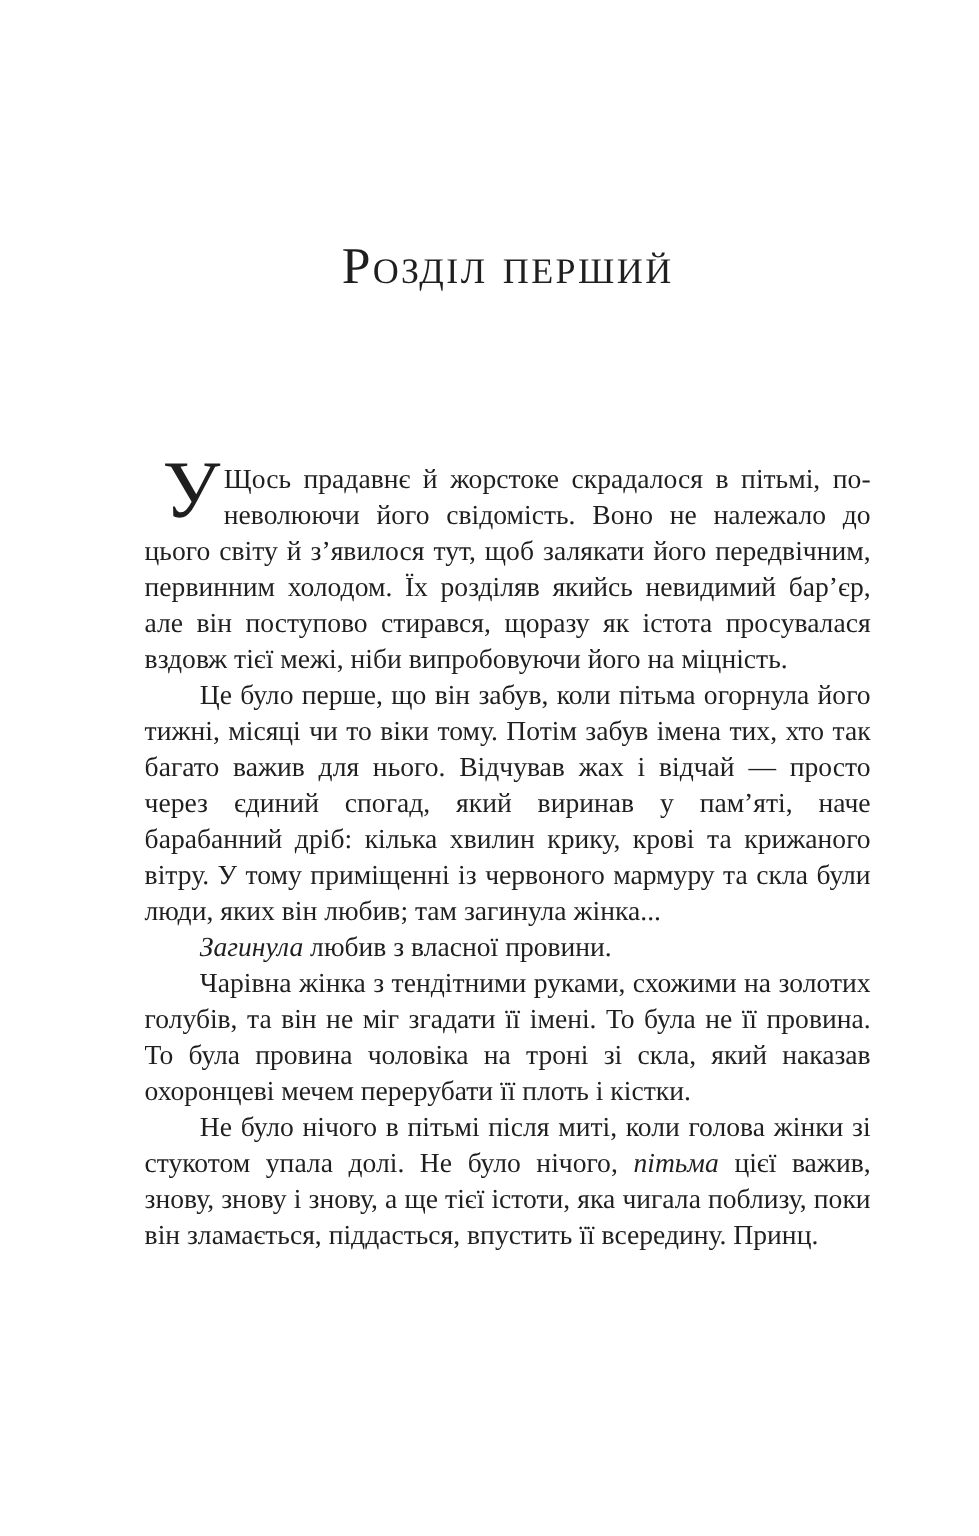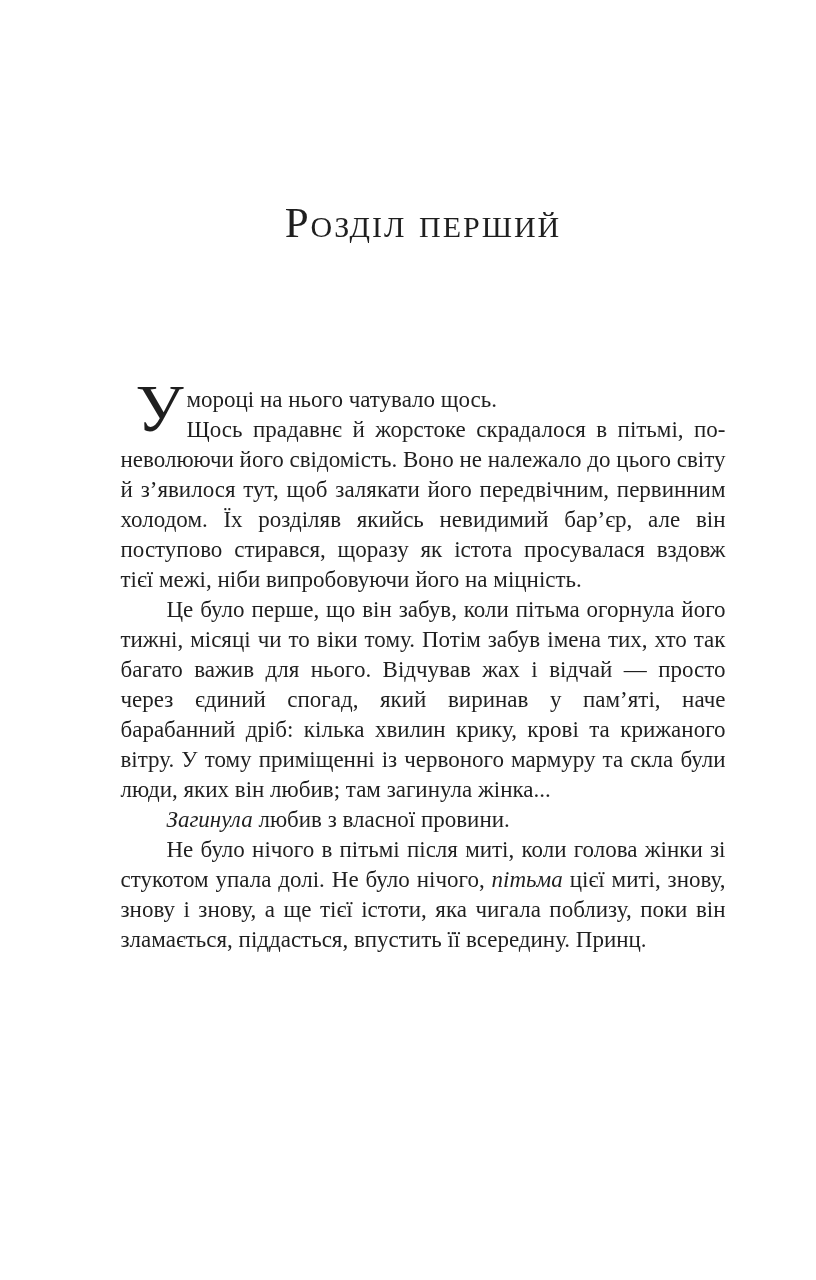--- a/index.html
+++ b/index.html
@@ -69,21 +69,21 @@
 <body>
 
 <div class="page">
 
   <h1 class="chapter-title">Розділ перший</h1>
 
   <div class="text-block">
     <span class="dropcap">У</span>
     <div class="dropcap-spacer"></div>
     <div id="paragraphs">
-        <p><span>мороці на нього чатувало щось.</span></p>
         <p><span>Щось прадавнє й жорстоке скрадалося в пітьмі, по­неволюючи його свідомість. Воно не належало до цього світу й з’явилося тут, щоб залякати його передвічним, первинним холодом. Їх розділяв якийсь невидимий бар’єр, але він поступово стирався, щоразу як істота просувала­ся вздовж тієї межі, ніби випробовуючи його на міцність.</span></p>
         <p class="indent"><span>Це було перше, що він забув, коли пітьма огорнула його тижні, місяці чи то віки тому. Потім забув імена тих, хто так багато важив для нього. Відчував жах і відчай — просто через єдиний спогад, який виринав у пам’яті, наче барабанний дріб: кілька хвилин крику, крові та крижано­го вітру. У тому приміщенні із червоного мармуру та скла були люди, яких він любив; там загинула жінка...</span></p>
         <p class="indent"><span class="italic">Загинула</span><span> любив з власної провини.</span></p>
-        <p class="indent"><span>Не було нічого в пітьмі після миті, коли голова жін­ки зі стукотом упала долі. Не було нічого, </span><span class="italic">пітьма</span><span> цієї миті, знову, знову і знову, а ще тієї істоти, яка чигала поблизу, поки він зламається, піддасться, впустить її всередину. Принц.</span></p>
+        <p class="indent"><span>Чарівна жінка з тендітними руками, схожими на зо­лотих голубів, та він не міг згадати її імені. То була не її провина. То була провина чоловіка на троні зі скла, який наказав охоронцеві мечем перерубати її плоть і кістки.</span></p>
+        <p class="indent"><span>Не було нічого в пітьмі після миті, коли голова жін­ки зі стукотом упала долі. Не було нічого, </span><span class="italic">пітьма</span><span> цієї важив, знову, знову і знову, а ще тієї істоти, яка чигала поблизу, поки він зламається, піддасться, впустить її всередину. Принц.</span></p>
       </div>
   </div>
 
 </div>
 
 </body></html>

